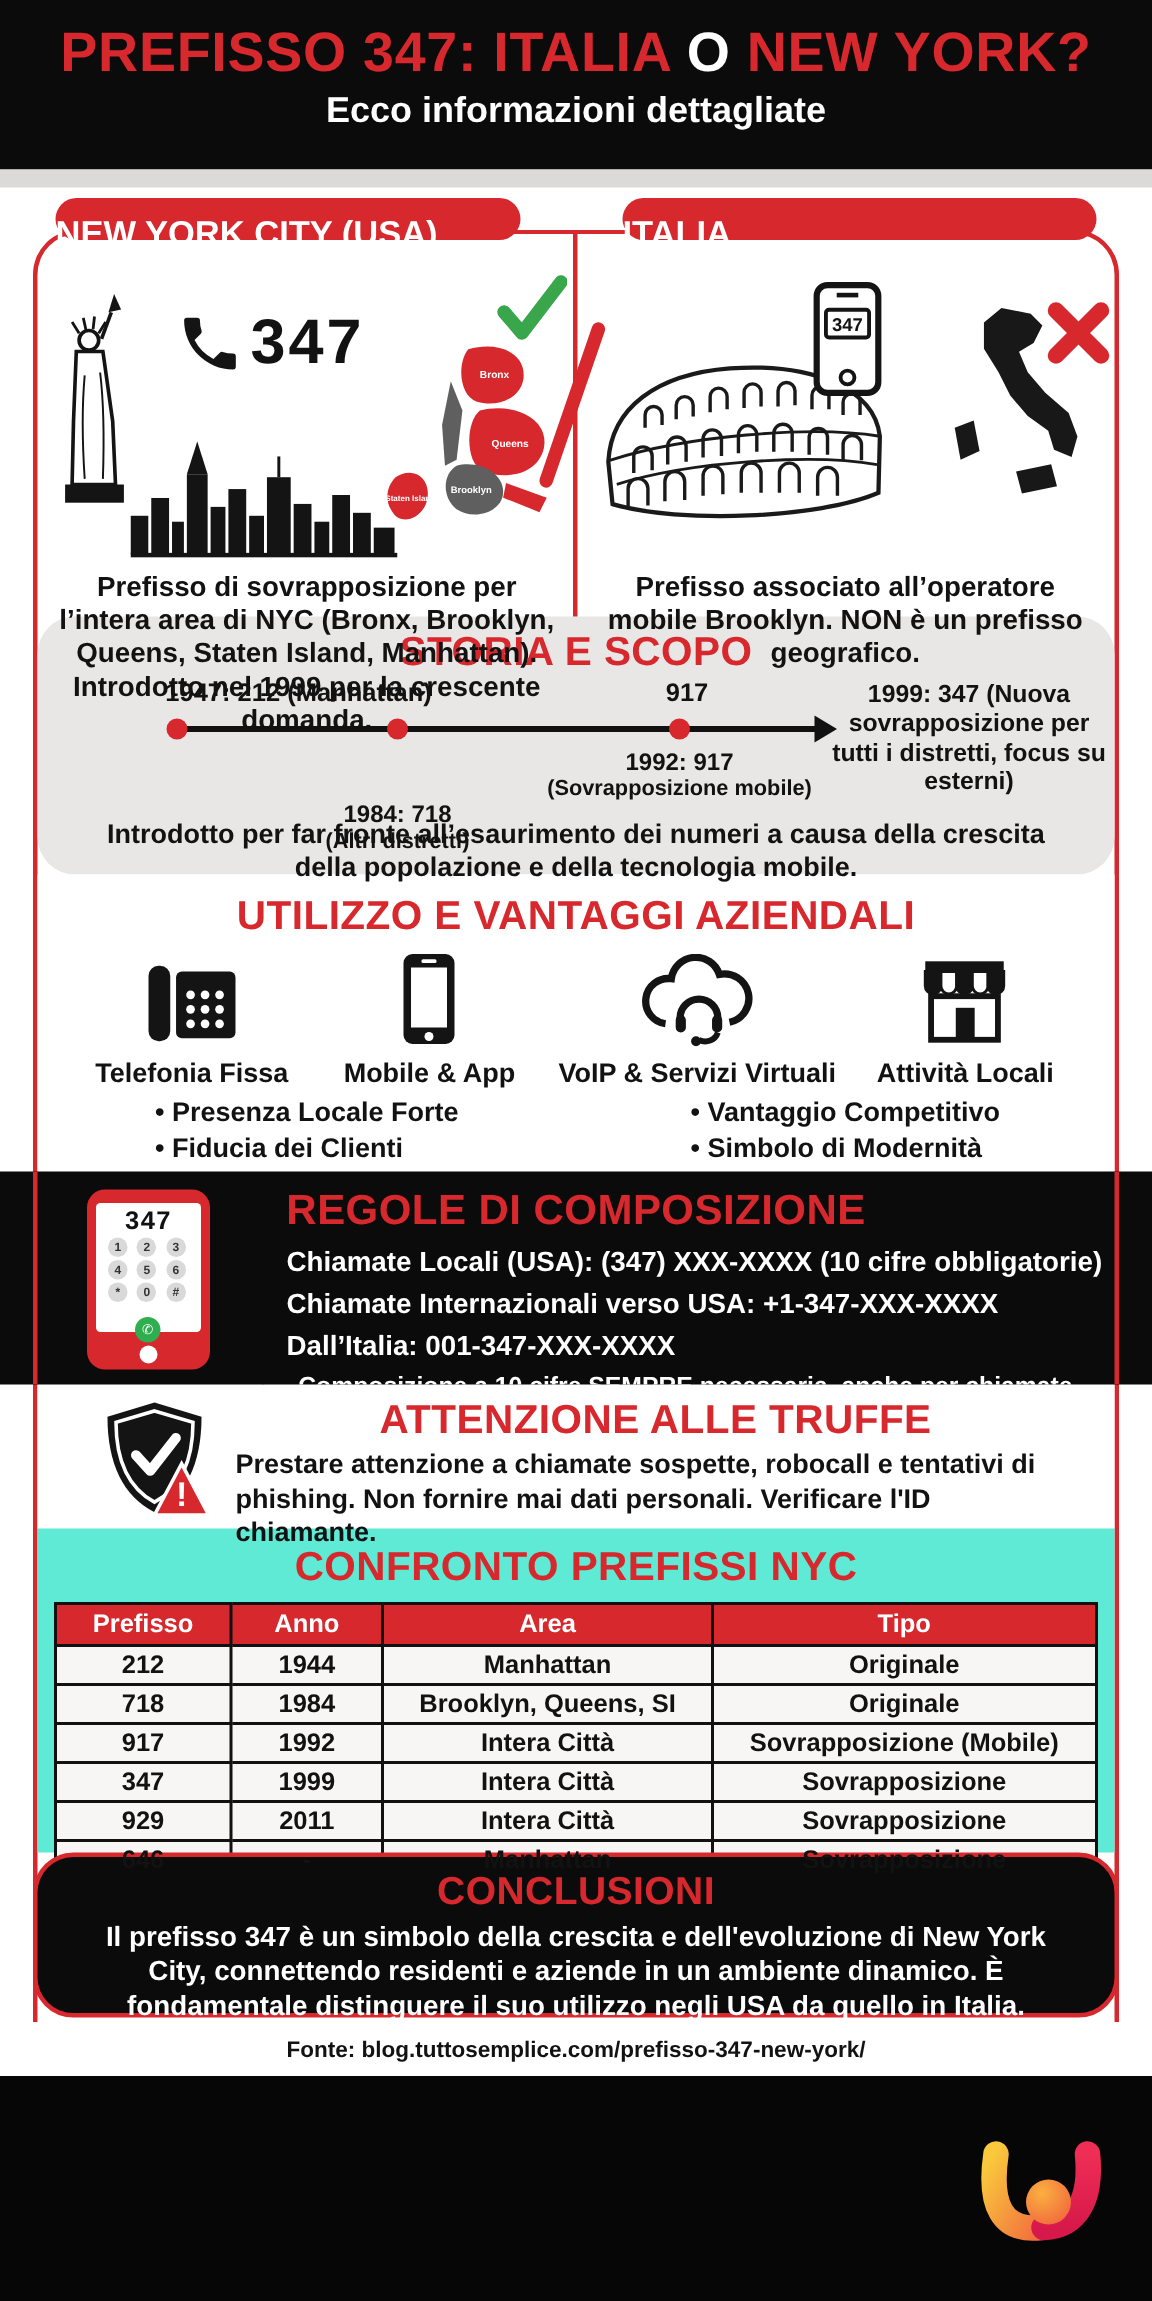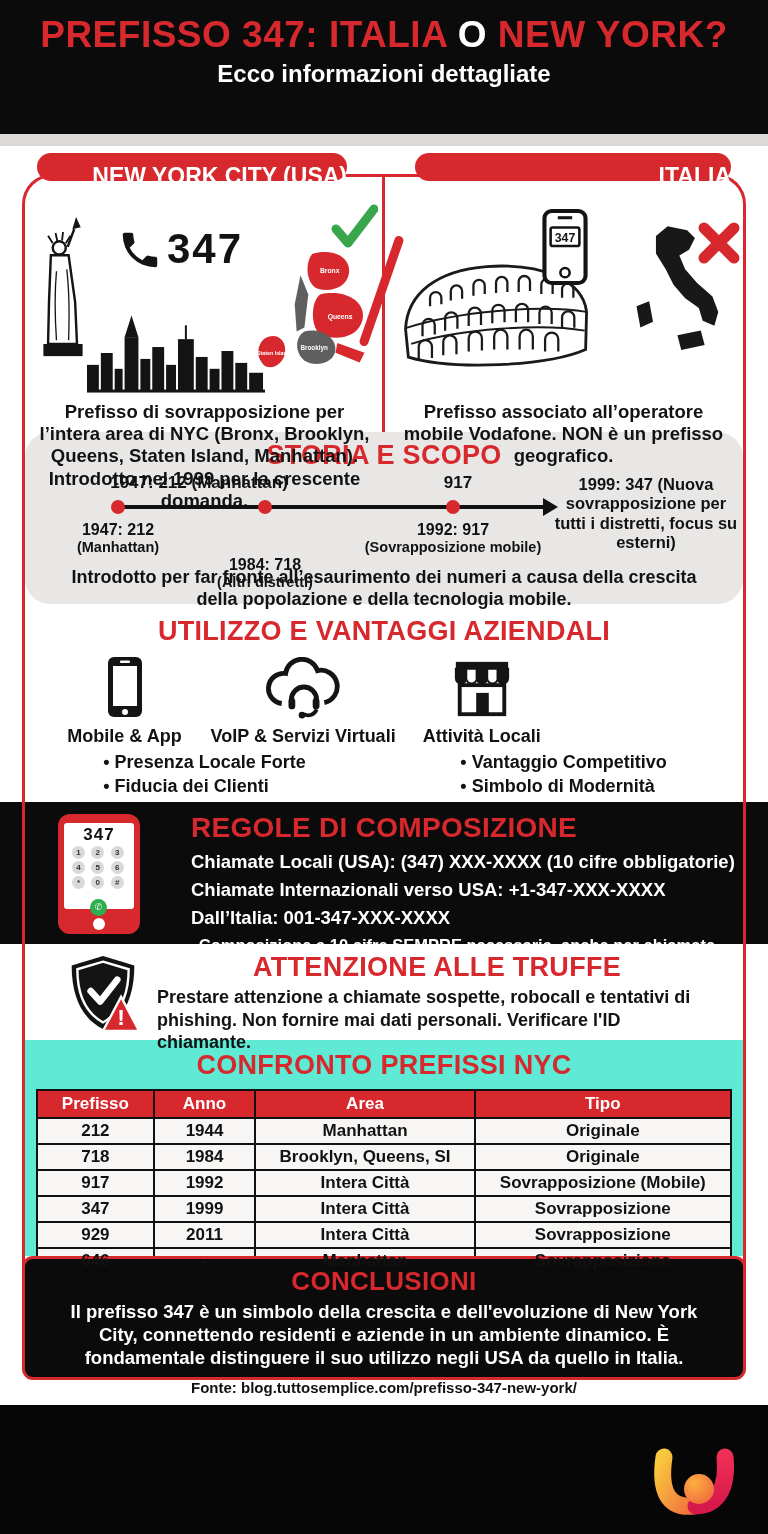--- a/index.html
+++ b/index.html
@@ -9,33 +9,33 @@
     --green:#3aa64b;
   }
   *{box-sizing:border-box;}
   html,body{margin:0;padding:0;}
   body{
     width:768px;height:1534px;background:#ffffff;
     font-family:"Liberation Sans","DejaVu Sans",sans-serif;
     color:var(--ink);overflow:hidden;
   }
   
-  .top{height:134px;background:#0b0b0b;text-align:center;padding-top:14px;}
+  .top{height:113px;background:#0b0b0b;text-align:center;padding-top:14px;}
   .top h1{margin:0;font-size:37px;font-weight:800;letter-spacing:.5px;color:var(--red);}
   .top h1 .white-o{color:#ffffff;}
   .top .subtitle{margin-top:4px;font-size:24px;font-weight:800;color:#ffffff;}
   .gray-strip{height:12px;background:#dcdad8;}
   
   .frame{
     position:relative;margin:28px 22px 0;height:1195px;
     border:3px solid var(--red);border-bottom:none;border-radius:30px 30px 0 0;
   }
   .pill{
     position:absolute;top:-24px;height:28px;border-radius:26px;background:var(--red);
-    color:#fff;font-size:23px;font-weight:800;text-align:right;line-height:46px;z-index:5;
+    color:#fff;font-size:23px;font-weight:800;text-align:left;line-height:46px;z-index:5;
   }
   .pill.nyc{left:12px;width:310px;}
   .pill.ita{right:12px;width:316px;}
   
   .columns{position:relative;display:flex;height:255px;}
   .divider-line{position:absolute;left:357px;top:0;width:3px;height:255px;background:var(--red);}
   .divider-slash{position:absolute;left:352px;top:56px;width:9px;height:116px;background:var(--red);border-radius:5px;transform:rotate(19deg);}
   .col{width:50%;padding-top:28px;}
   .gfx{position:relative;height:194px;}
   .desc{margin:2px 10px 0;text-align:center;font-size:18.5px;font-weight:700;line-height:1.2;}
@@ -88,21 +88,21 @@
   .truffe{height:96px;background:#fff;display:flex;gap:16px;padding:8px 26px 0 40px;}
   .truffe-text{flex:1;}
   .truffe-text p{margin:3px 0 0;font-size:18px;font-weight:700;line-height:1.25;}
   
   .confronto{height:216px;background:#5eead4;padding-top:10px;}
   .ctable{width:696px;margin:8px auto 0;border-collapse:collapse;}
   .ctable th{background:var(--red);color:#fff;font-size:17px;font-weight:800;border:2px solid #111;padding:3px 0;}
   .ctable td{background:#f7f6f4;font-size:17px;font-weight:700;text-align:center;border:2px solid #111;padding:2px 0;}
   .col-prefisso{width:117px;} .col-anno{width:102px;} .col-area{width:220px;} .col-tipo{width:257px;}
   
-  .conclusioni{height:124px;margin:0 -3px -3px;background:#0b0b0b;border:3px solid var(--red);border-radius:11px;padding-top:7px;}
+  .conclusioni{height:110px;margin:0 -3px -3px;background:#0b0b0b;border:3px solid var(--red);border-radius:27px;padding-top:7px;}
   .conclusioni .sec-title{font-size:26px;}
   .conclusioni p{margin:3px 34px 0;color:#fff;text-align:center;font-size:18.5px;font-weight:700;line-height:1.25;}
   
   .fonte{height:36px;line-height:38px;text-align:center;font-size:15px;font-weight:700;background:#fff;}
   .bottom{position:relative;height:156px;background:#060606;}
   .logo{position:absolute;right:22px;top:40px;}
 </style>
 </head>
 <body>
 
@@ -220,54 +220,68 @@
             <g fill="#181818">
               <path d="M52,4 L72,8 L80,16 L74,28 L64,34 L70,48 L82,62 L98,76 L104,92 L100,106 L88,101 L84,88 L70,78 L58,64 L50,48 L40,32 L40,14 Z"></path>
               <path d="M62,116 L86,111 L90,126 L66,131 Z"></path>
               <path d="M20,86 L33,81 L37,102 L24,108 Z"></path>
             </g>
           </svg>
           <svg class="g-abs" style="right:0px;top:14px;" width="48" height="48" viewBox="0 0 48 48">
             <path d="M9,9 L39,39 M39,9 L9,39" stroke="#d7282d" stroke-width="11" stroke-linecap="round"></path>
           </svg>
         </div>
-        <p class="desc"><span>Prefisso associato all’operatore mobile Vodafone. </span><strong>NON</strong><span> è un prefisso geografico.</span></p>
+        <p class="desc"><span>Prefisso associato all’operatore mobile Brooklyn. </span><strong>NON</strong><span> è un prefisso geografico.</span></p>
       </div>
     </section>
 
     <section class="storia">
       <h2 class="sec-title">STORIA E SCOPO</h2>
       <div class="timeline">
         <div class="tl-above a1">1947: 212 (Manhattan)</div>
         <div class="tl-above a2">917</div>
         <div class="tl-line"></div>
         <div class="tl-arrow"></div>
         <div class="tl-dot d1"></div>
         <div class="tl-dot d2"></div>
         <div class="tl-dot d3"></div>
-        <div class="tl-below b1">
-          <div>1947: 212</div>
-          <div class="sub">(Manhattan)</div>
-        </div>
         <div class="tl-below b2">
           <div>1984: 718</div>
           <div class="sub">(Altri distretti)</div>
         </div>
         <div class="tl-below b3">
           <div>1992: 917</div>
           <div class="sub">(Sovrapposizione mobile)</div>
         </div>
         <div class="tl-end">1999: 347 (Nuova sovrapposizione per tutti i distretti, focus su esterni)</div>
       </div>
       <p class="storia-desc">Introdotto per far fronte all’esaurimento dei numeri a causa della crescita della popolazione e della tecnologia mobile.</p>
     </section>
 
     <section class="utilizzo">
       <h2 class="sec-title">UTILIZZO E VANTAGGI AZIENDALI</h2>
       <div class="uses">
+        <div class="use u1">
+          <svg width="62" height="58" viewBox="0 0 64 60">
+            <rect x="2" y="4" width="15" height="52" rx="7" fill="#141414"></rect>
+            <rect x="21" y="8" width="41" height="46" rx="4" fill="#141414"></rect>
+            <g fill="#ffffff">
+              <circle cx="31" cy="24" r="3"></circle>
+                <circle cx="41" cy="24" r="3"></circle>
+                <circle cx="51" cy="24" r="3"></circle>
+              <circle cx="31" cy="34" r="3"></circle>
+                <circle cx="41" cy="34" r="3"></circle>
+                <circle cx="51" cy="34" r="3"></circle>
+              <circle cx="31" cy="44" r="3"></circle>
+                <circle cx="41" cy="44" r="3"></circle>
+                <circle cx="51" cy="44" r="3"></circle>
+            </g>
+          </svg>
+          <div class="u-label">Telefonia Fissa</div>
+        </div>
         <div class="use u2">
           <svg width="40" height="64" viewBox="0 0 40 64">
             <rect x="3" y="2" width="34" height="60" rx="6" fill="#141414"></rect>
             <rect x="8" y="11" width="24" height="40" fill="#ffffff"></rect>
             <rect x="15" y="5.5" width="10" height="2.5" rx="1" fill="#ffffff"></rect>
             <circle cx="20" cy="57" r="3" fill="#ffffff"></circle>
           </svg>
           <div class="u-label">Mobile &amp; App</div>
         </div>
         <div class="use u3">

